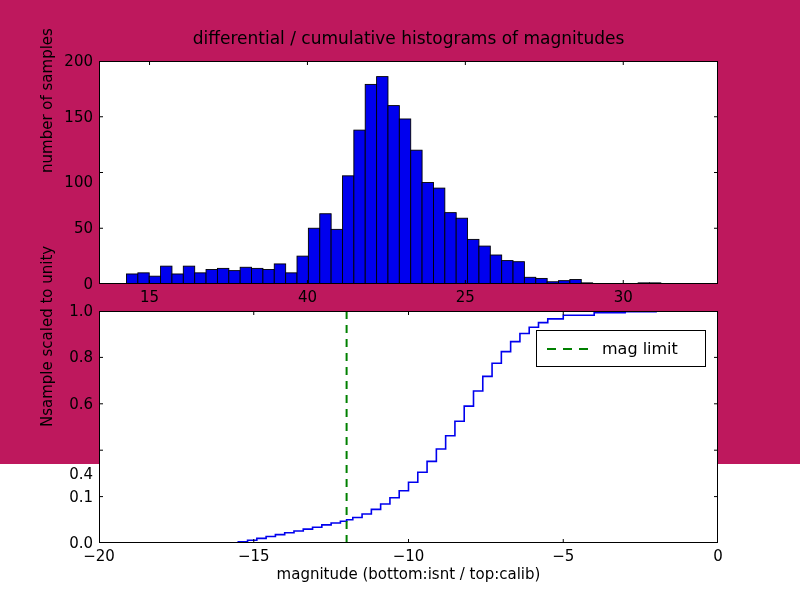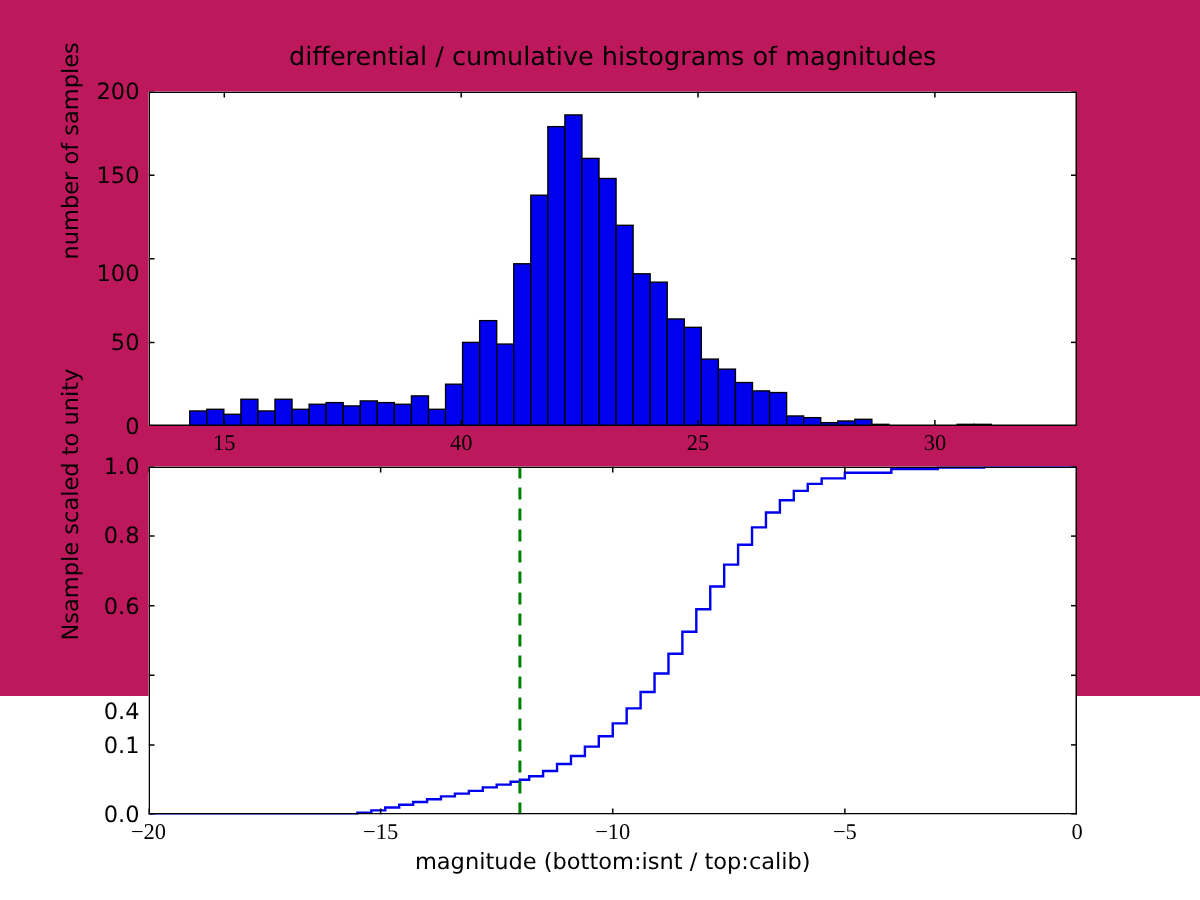--- a/index.html
+++ b/index.html
@@ -82,21 +82,20 @@
     font-size: 15px;
     color: #000000;
     white-space: nowrap;
   }
   .tick-y {
     text-align: right;
     transform: translate(-100%, -50%);
   }
   .tick-x {
     transform: translate(-50%, 0);
-    font-family: Liberation Serif, serif;
   }
   .legend-box {
     position: absolute;
     left: 536px;
     top: 330px;
     width: 170px;
     height: 37px;
     box-sizing: border-box;
     border: 1px solid #000000;
     background: #ffffff;
@@ -249,14 +248,20 @@
       <div class="tick-label tick-y" style="left: 93px; top: 311px;">1.0</div>
     </div>
   <div id="bottom-xticks">
       <div class="tick-label tick-x" style="left: 99px; top: 547px;">−20</div>
       <div class="tick-label tick-x" style="left: 253.75px; top: 547px;">−15</div>
       <div class="tick-label tick-x" style="left: 408.5px; top: 547px;">−10</div>
       <div class="tick-label tick-x" style="left: 563.25px; top: 547px;">−5</div>
       <div class="tick-label tick-x" style="left: 718px; top: 547px;">0</div>
     </div>
 
+  <div class="legend-box">
+    <svg class="legend-sample" height="14" viewBox="0 0 44 14">
+      <line x1="1" y1="7" x2="43" y2="7" stroke="#008000" stroke-width="2" stroke-dasharray="9,7"></line>
+    </svg>
+    <span class="legend-text">mag limit</span>
+  </div>
 
 </div>
 
 </body></html>

